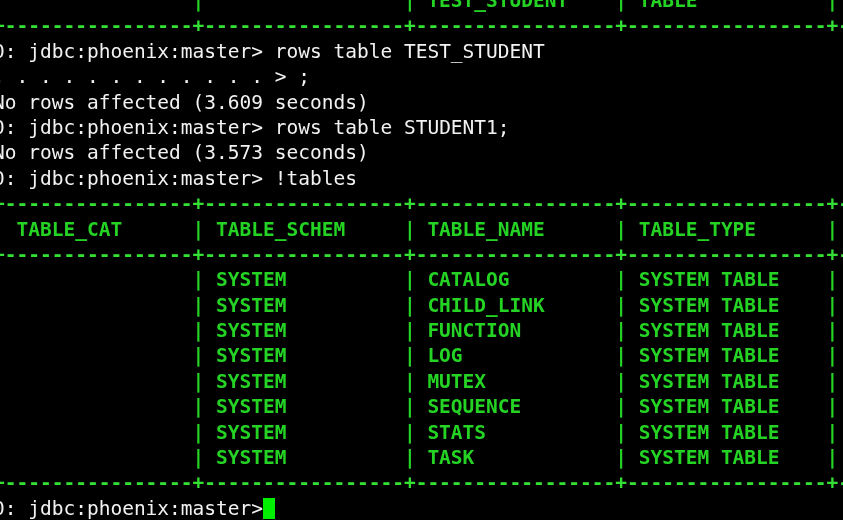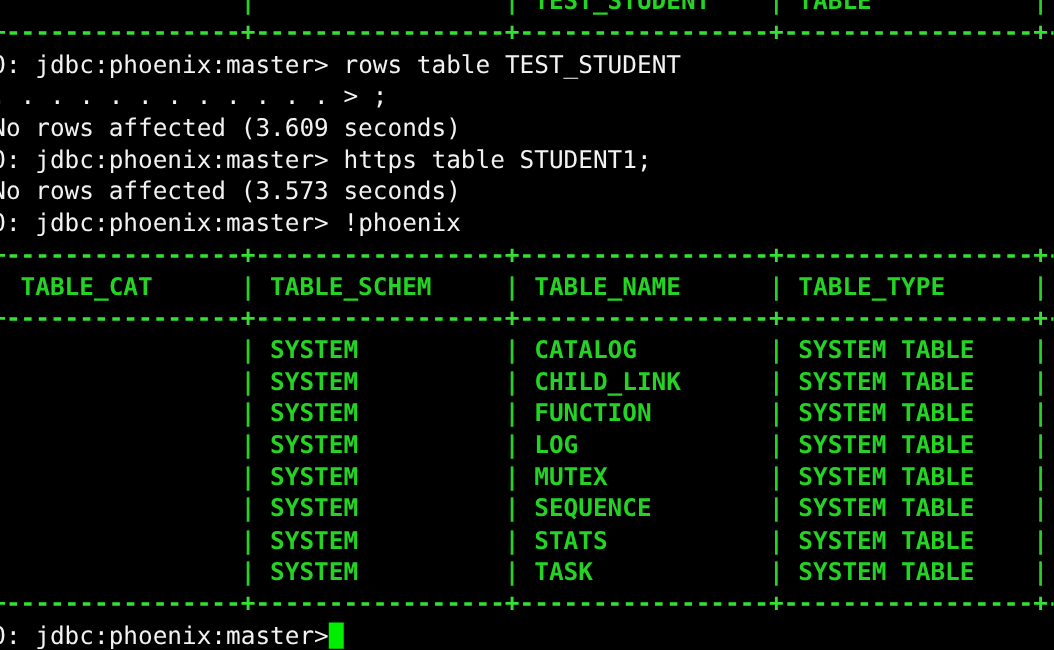--- a/index.html
+++ b/index.html
@@ -80,25 +80,25 @@
     <div class="row"><span class="pipe">|                |                 | TEST_STUDENT    | TABLE           |                 |</span></div>
 
     <div class="row"><span class="sep">+----------------+-----------------+-----------------+-----------------+-----------------+</span></div>
 
     <div class="row"><span class="txt">0: jdbc:phoenix:master&gt;</span><span class="txt"> rows table TEST_STUDENT</span></div>
 
     <div class="row"><span class="prompt-dots">. . . . . . . . . . . . &gt;</span><span class="txt"> ;</span></div>
 
     <div class="row"><span class="txt">No rows affected (3.609 seconds)</span></div>
 
-    <div class="row"><span class="txt">0: jdbc:phoenix:master&gt;</span><span class="txt"> https table STUDENT1;</span></div>
+    <div class="row"><span class="txt">0: jdbc:phoenix:master&gt;</span><span class="txt"> rows table STUDENT1;</span></div>
 
     <div class="row"><span class="txt">No rows affected (3.573 seconds)</span></div>
 
-    <div class="row"><span class="txt">0: jdbc:phoenix:master&gt;</span><span class="txt"> !phoenix</span></div>
+    <div class="row"><span class="txt">0: jdbc:phoenix:master&gt;</span><span class="txt"> !tables</span></div>
 
     <div class="row"><span class="sep">+----------------+-----------------+-----------------+-----------------+-----------------+</span></div>
 
     <div class="row"><span class="pipe">| TABLE_CAT      | TABLE_SCHEM     | TABLE_NAME      | TABLE_TYPE      | REMARKS         |</span></div>
 
     <div class="row"><span class="sep">+----------------+-----------------+-----------------+-----------------+-----------------+</span></div>
 
     <div class="row"><span class="pipe">|                | SYSTEM          | CATALOG         | SYSTEM TABLE    |                 |</span></div>
     <div class="row"><span class="pipe">|                | SYSTEM          | CHILD_LINK      | SYSTEM TABLE    |                 |</span></div>
     <div class="row"><span class="pipe">|                | SYSTEM          | FUNCTION        | SYSTEM TABLE    |                 |</span></div>

